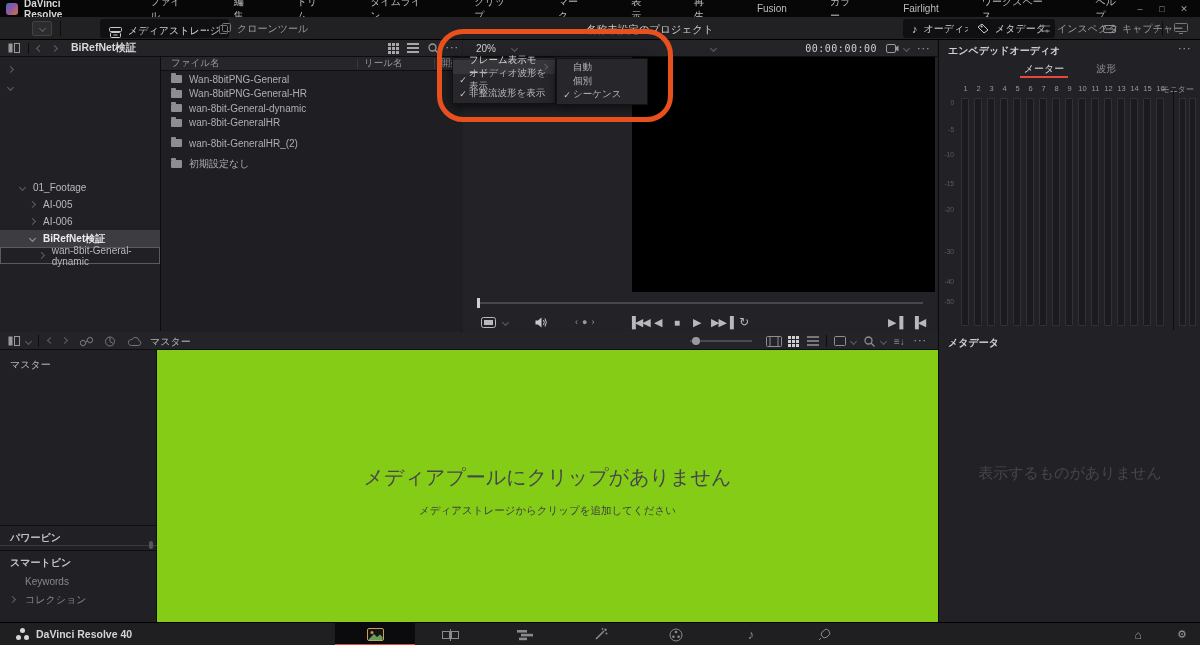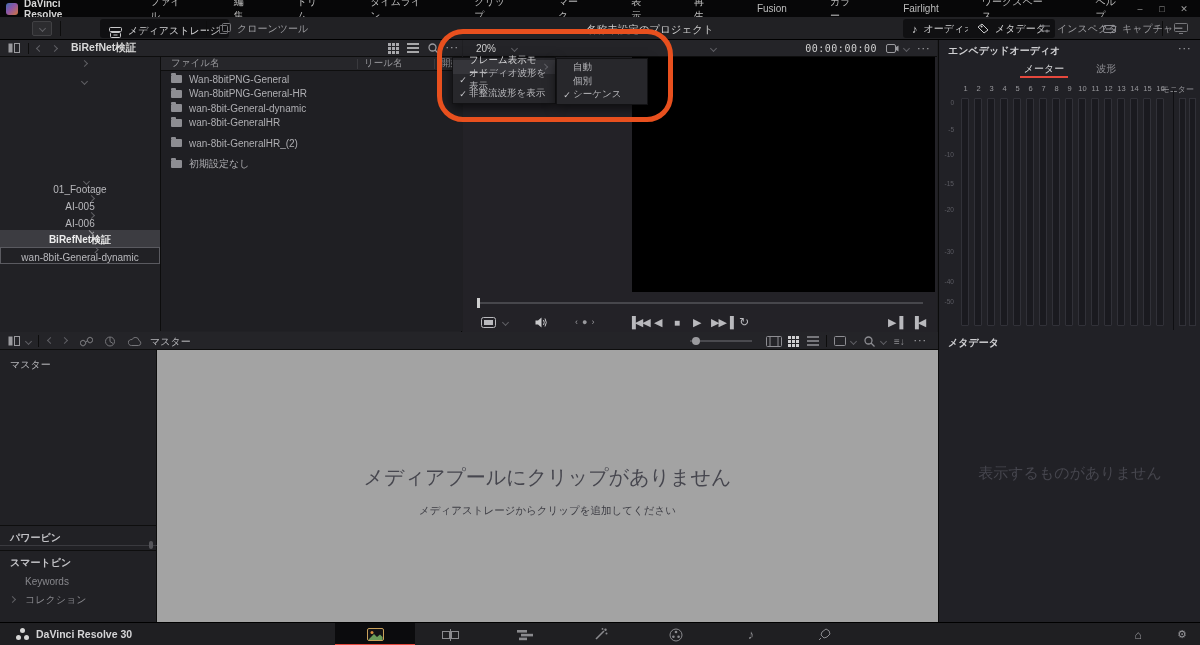--- a/index.html
+++ b/index.html
@@ -30,21 +30,21 @@
   .chev.r { transform:rotate(-45deg); }
   .chev.d { transform:rotate(45deg); }
   .chev.l { transform:rotate(135deg); }
   .chev.dim2 { border-color:#5f5f64; }
 
   
   #ms-panel { left:0; top:40px; width:462px; height:292px; background:#212125; border-right:1px solid #0b0b0b; }
   #ms-header { position:absolute; left:0; top:0; width:462px; height:17px; background:#242428; border-bottom:1px solid #0d0d0d; display:flex; align-items:center; }
   #ms-title { font-size:10.5px; font-weight:bold; color:#d8d8d8; margin-left:14px; }
   #ms-tree { position:absolute; left:0; top:17px; width:160px; height:268px; background:#212125; }
-  .tree-row { position:absolute; left:0; width:160px; height:17px; display:flex; align-items:center; font-size:10px; color:#b9b9bd;flex-direction:column; }
+  .tree-row { position:absolute; left:0; width:160px; height:17px; display:flex; align-items:center; font-size:10px; color:#b9b9bd; }
   .tree-row.selected { background:#3c3c41; color:#ececec; font-weight:bold; }
   .tree-row.focusbox { border:1px solid #5a5a60; }
   #ms-hscroll { position:absolute; left:2px; top:284px; width:96px; height:5px; background:#47474c; border-radius:2.5px; }
   #ms-list { position:absolute; left:160px; top:17px; width:302px; height:274px; background:#1f1f23; border-left:1px solid #0d0d0d; }
   #fl-header { position:absolute; left:0; top:0; width:302px; height:14px; background:#26262a; border-bottom:1px solid #0e0e0e; font-size:9.5px; color:#97979b; display:flex; align-items:center; }
   .fl-col1 { position:absolute; left:10px; } .fl-col2 { position:absolute; left:203px; } .fl-col3 { position:absolute; left:280px; }
   .fl-div { position:absolute; top:2px; height:10px; width:1px; background:#3a3a3e; }
   .fl-row { position:absolute; left:0; width:302px; height:14.5px; display:flex; align-items:center; gap:7px; padding-left:10px; font-size:10px; color:#aeaeb2; }
   .folder-ic { position:relative; width:11px; height:8px; background:#8d8d92; border-radius:1px; flex:0 0 auto; }
   .folder-ic::before { content:""; position:absolute; left:0; top:-2px; width:5px; height:2px; background:#8d8d92; border-radius:1px 1px 0 0; }
@@ -73,21 +73,21 @@
   #ap-scale { position:absolute; left:0; top:58px; width:20px; height:228px; font-size:6.5px; color:#5c5c63; }
   #ap-scale span { position:absolute; right:5px; }
   #ap-scale span:nth-child(1){top:1px;} #ap-scale span:nth-child(2){top:28px;}
   #ap-scale span:nth-child(3){top:53px;} #ap-scale span:nth-child(4){top:82px;}
   #ap-scale span:nth-child(5){top:108px;} #ap-scale span:nth-child(6){top:150px;}
   #ap-scale span:nth-child(7){top:180px;} #ap-scale span:nth-child(8){top:200px;}
   #ap-mon-div { position:absolute; left:234px; top:50px; width:1px; height:240px; background:#0f0f12; }
   .mon-bar { position:absolute; top:58px; width:7px; height:228px; background:#1a1a1f; border:1px solid #313138; }
 
   
-  #pool { left:0; top:332px; width:938px; height:290px; background:#a3a3a3; }
+  #pool { left:0; top:332px; width:938px; height:290px; background:#84cc16; }
   #pool-toolbar { position:absolute; left:0; top:0; width:938px; height:18px; background:#242428; border-bottom:1px solid #0d0d0d; }
   #pool-bins { position:absolute; left:0; top:18px; width:157px; height:272px; background:#212125; border-right:1px solid #0e0e0e; font-size:10px; }
   .bin-label { position:absolute; left:10px; color:#b5b5b9; }
   .bin-head { font-weight:bold; color:#c3c3c7; }
   #pool-main-empty-title { position:absolute; left:157px; top:132px; width:781px; text-align:center; font-size:20px; color:#46464e;font-family:Liberation Mono, monospace; }
   #pool-main-empty-sub { position:absolute; left:157px; top:172px; width:781px; text-align:center; font-size:10.5px; color:#3c3c43; }
   .pt-ic { position:absolute; top:2px; height:14px; display:flex; align-items:center; color:#8d8d92; }
 
   
   #meta-panel { left:938px; top:332px; width:262px; height:290px; background:#212126; border-left:1px solid #0b0b0b; }
@@ -530,21 +530,21 @@
     <div id="meta-title">メタデータ</div>
     <div id="meta-empty">表示するものがありません</div>
   </div>
 
   <div id="bottombar" class="abs">
     <div id="dv-logo">
         <i></i>
         <i></i>
         <i></i>
       </div>
-    <div id="dv-version">DaVinci Resolve 30</div>
+    <div id="dv-version">DaVinci Resolve 40</div>
     <div id="page-media-tab"></div>
     <div id="page-media-underline"></div>
     <span class="page-ic" style="left:365px;">
         <svg width="17" height="13" viewBox="0 0 17 13">
           <rect x="0.5" y="0.5" width="16" height="12" rx="1.5" fill="#141416" stroke="#c9a15a"></rect>
           <circle cx="5" cy="4.5" r="1.5" fill="#d98f3e"></circle>
           <path d="M2 11 L7 6 L10 9 L13 6.5 L15.5 9 V12 H2 Z" fill="#6a9c59"></path>
         </svg>
       </span>
     <span class="page-ic" style="left:440px;">

